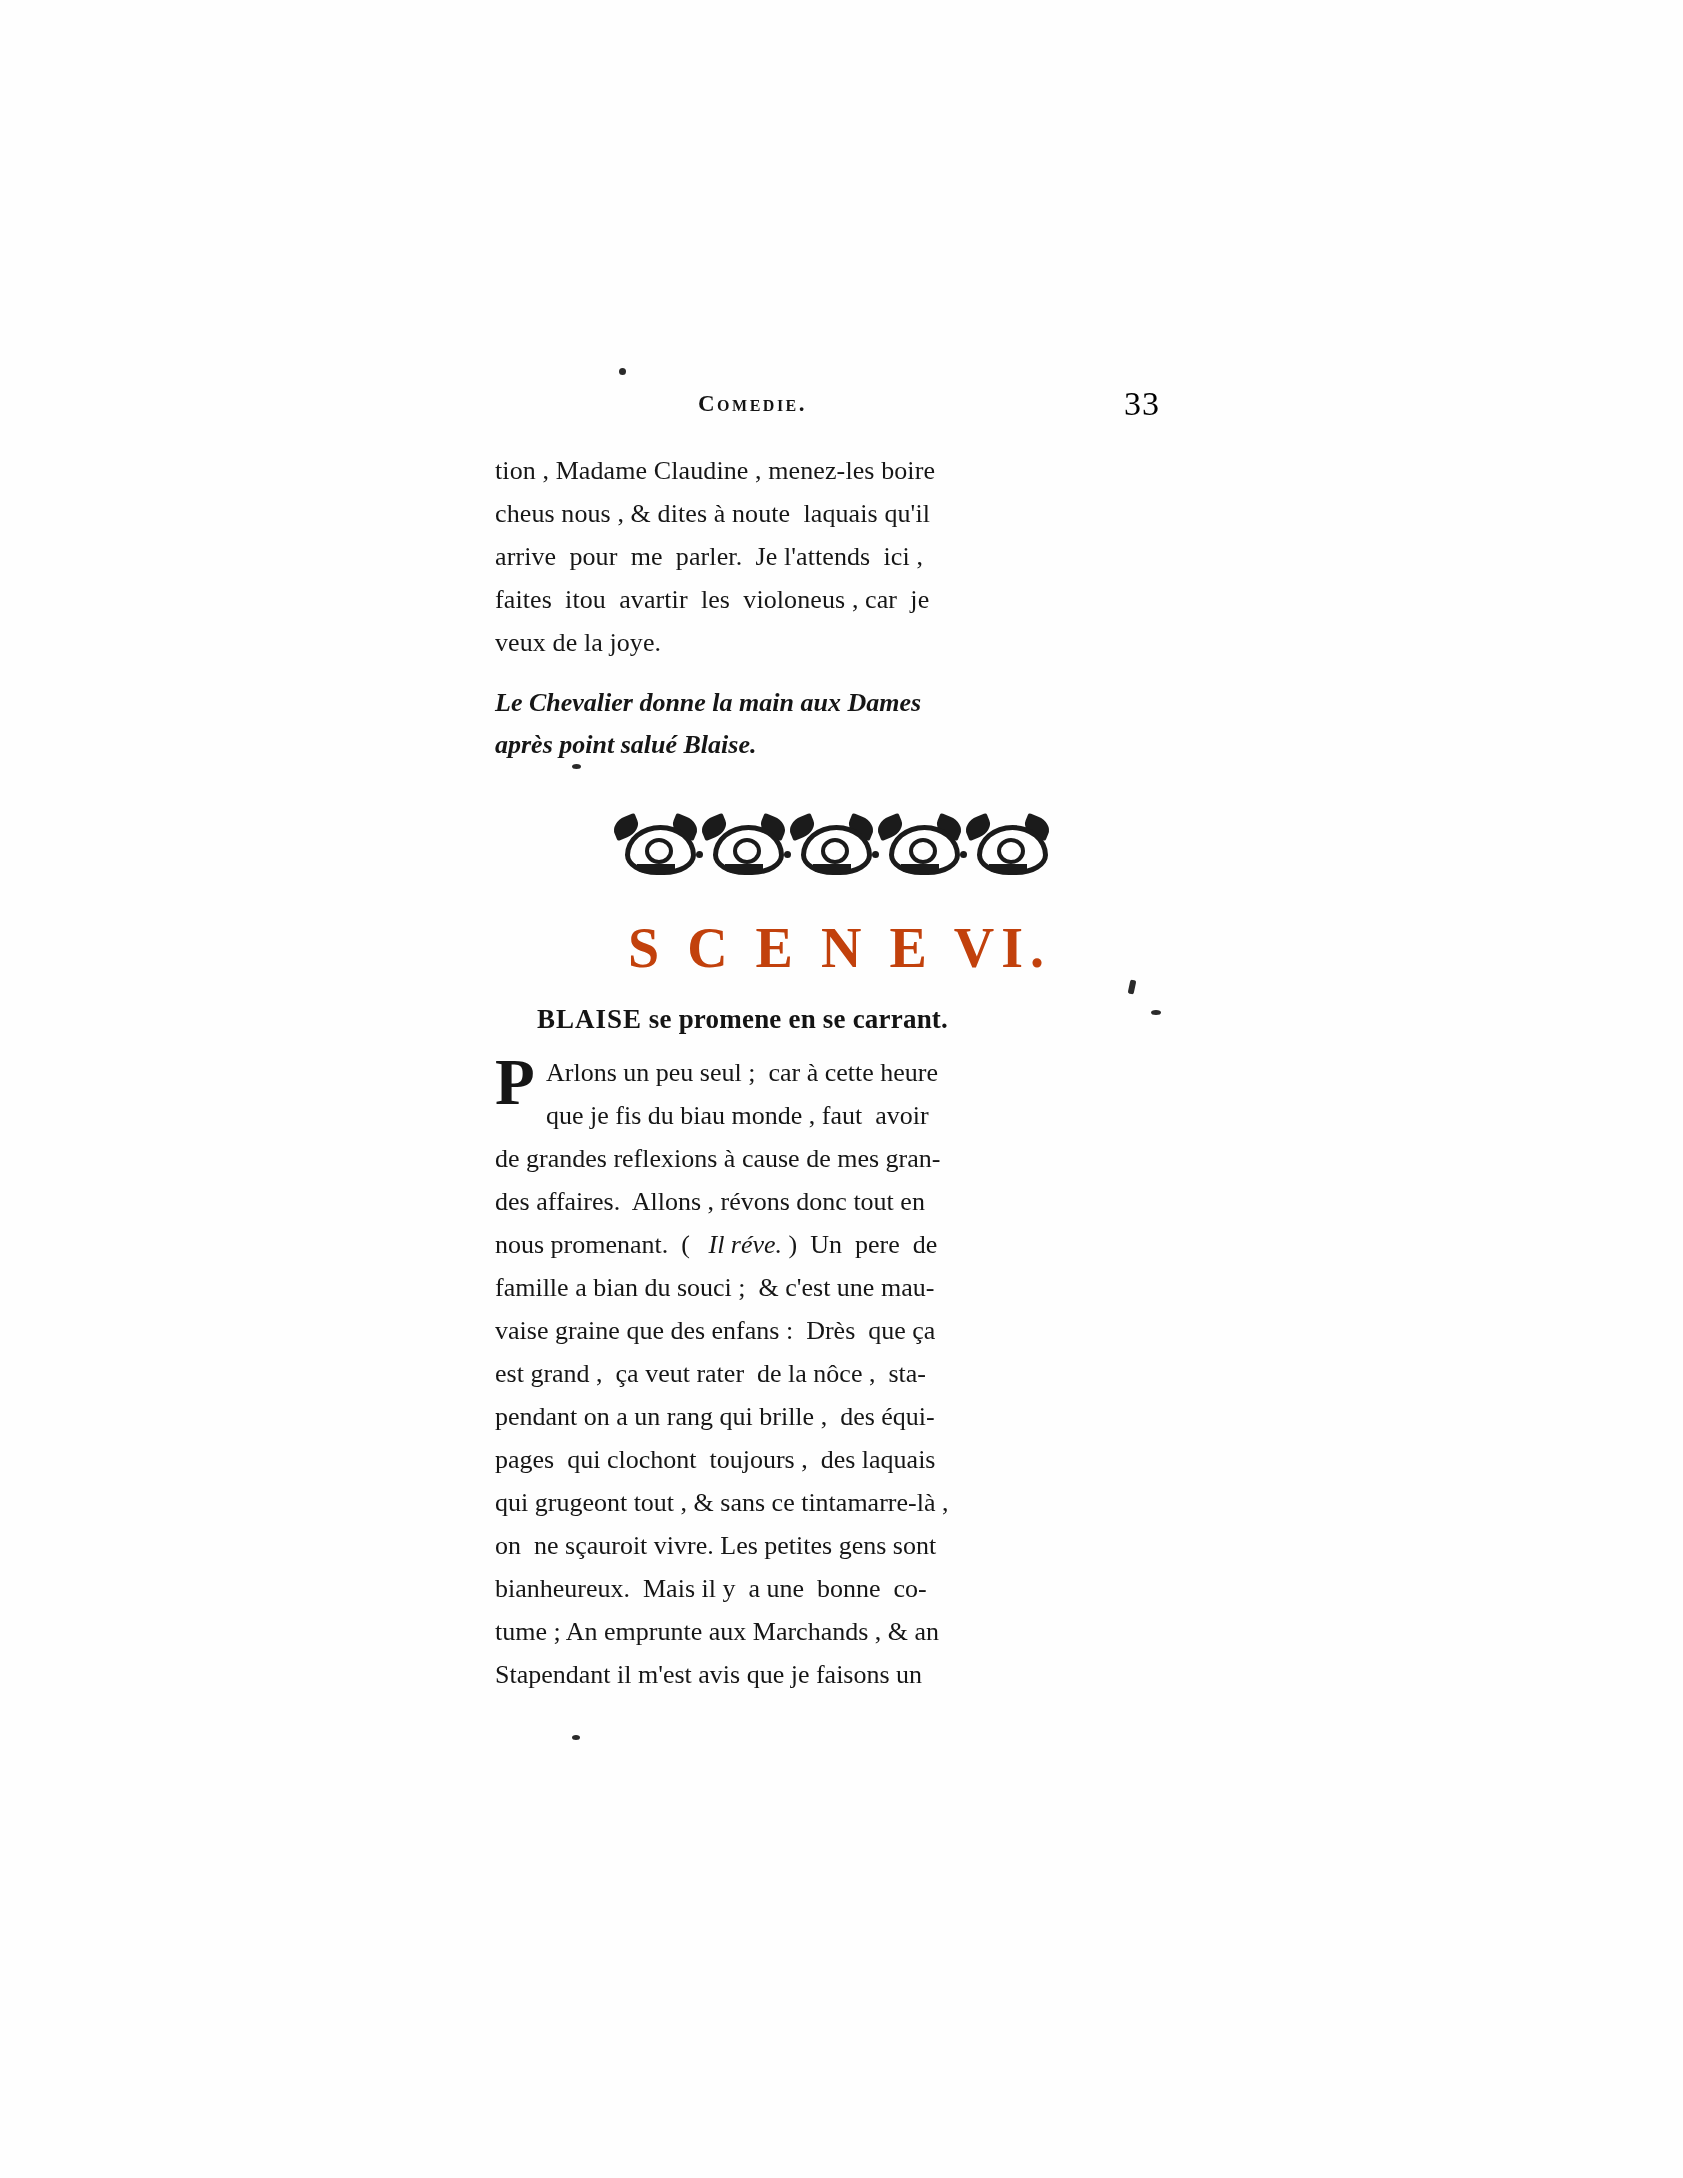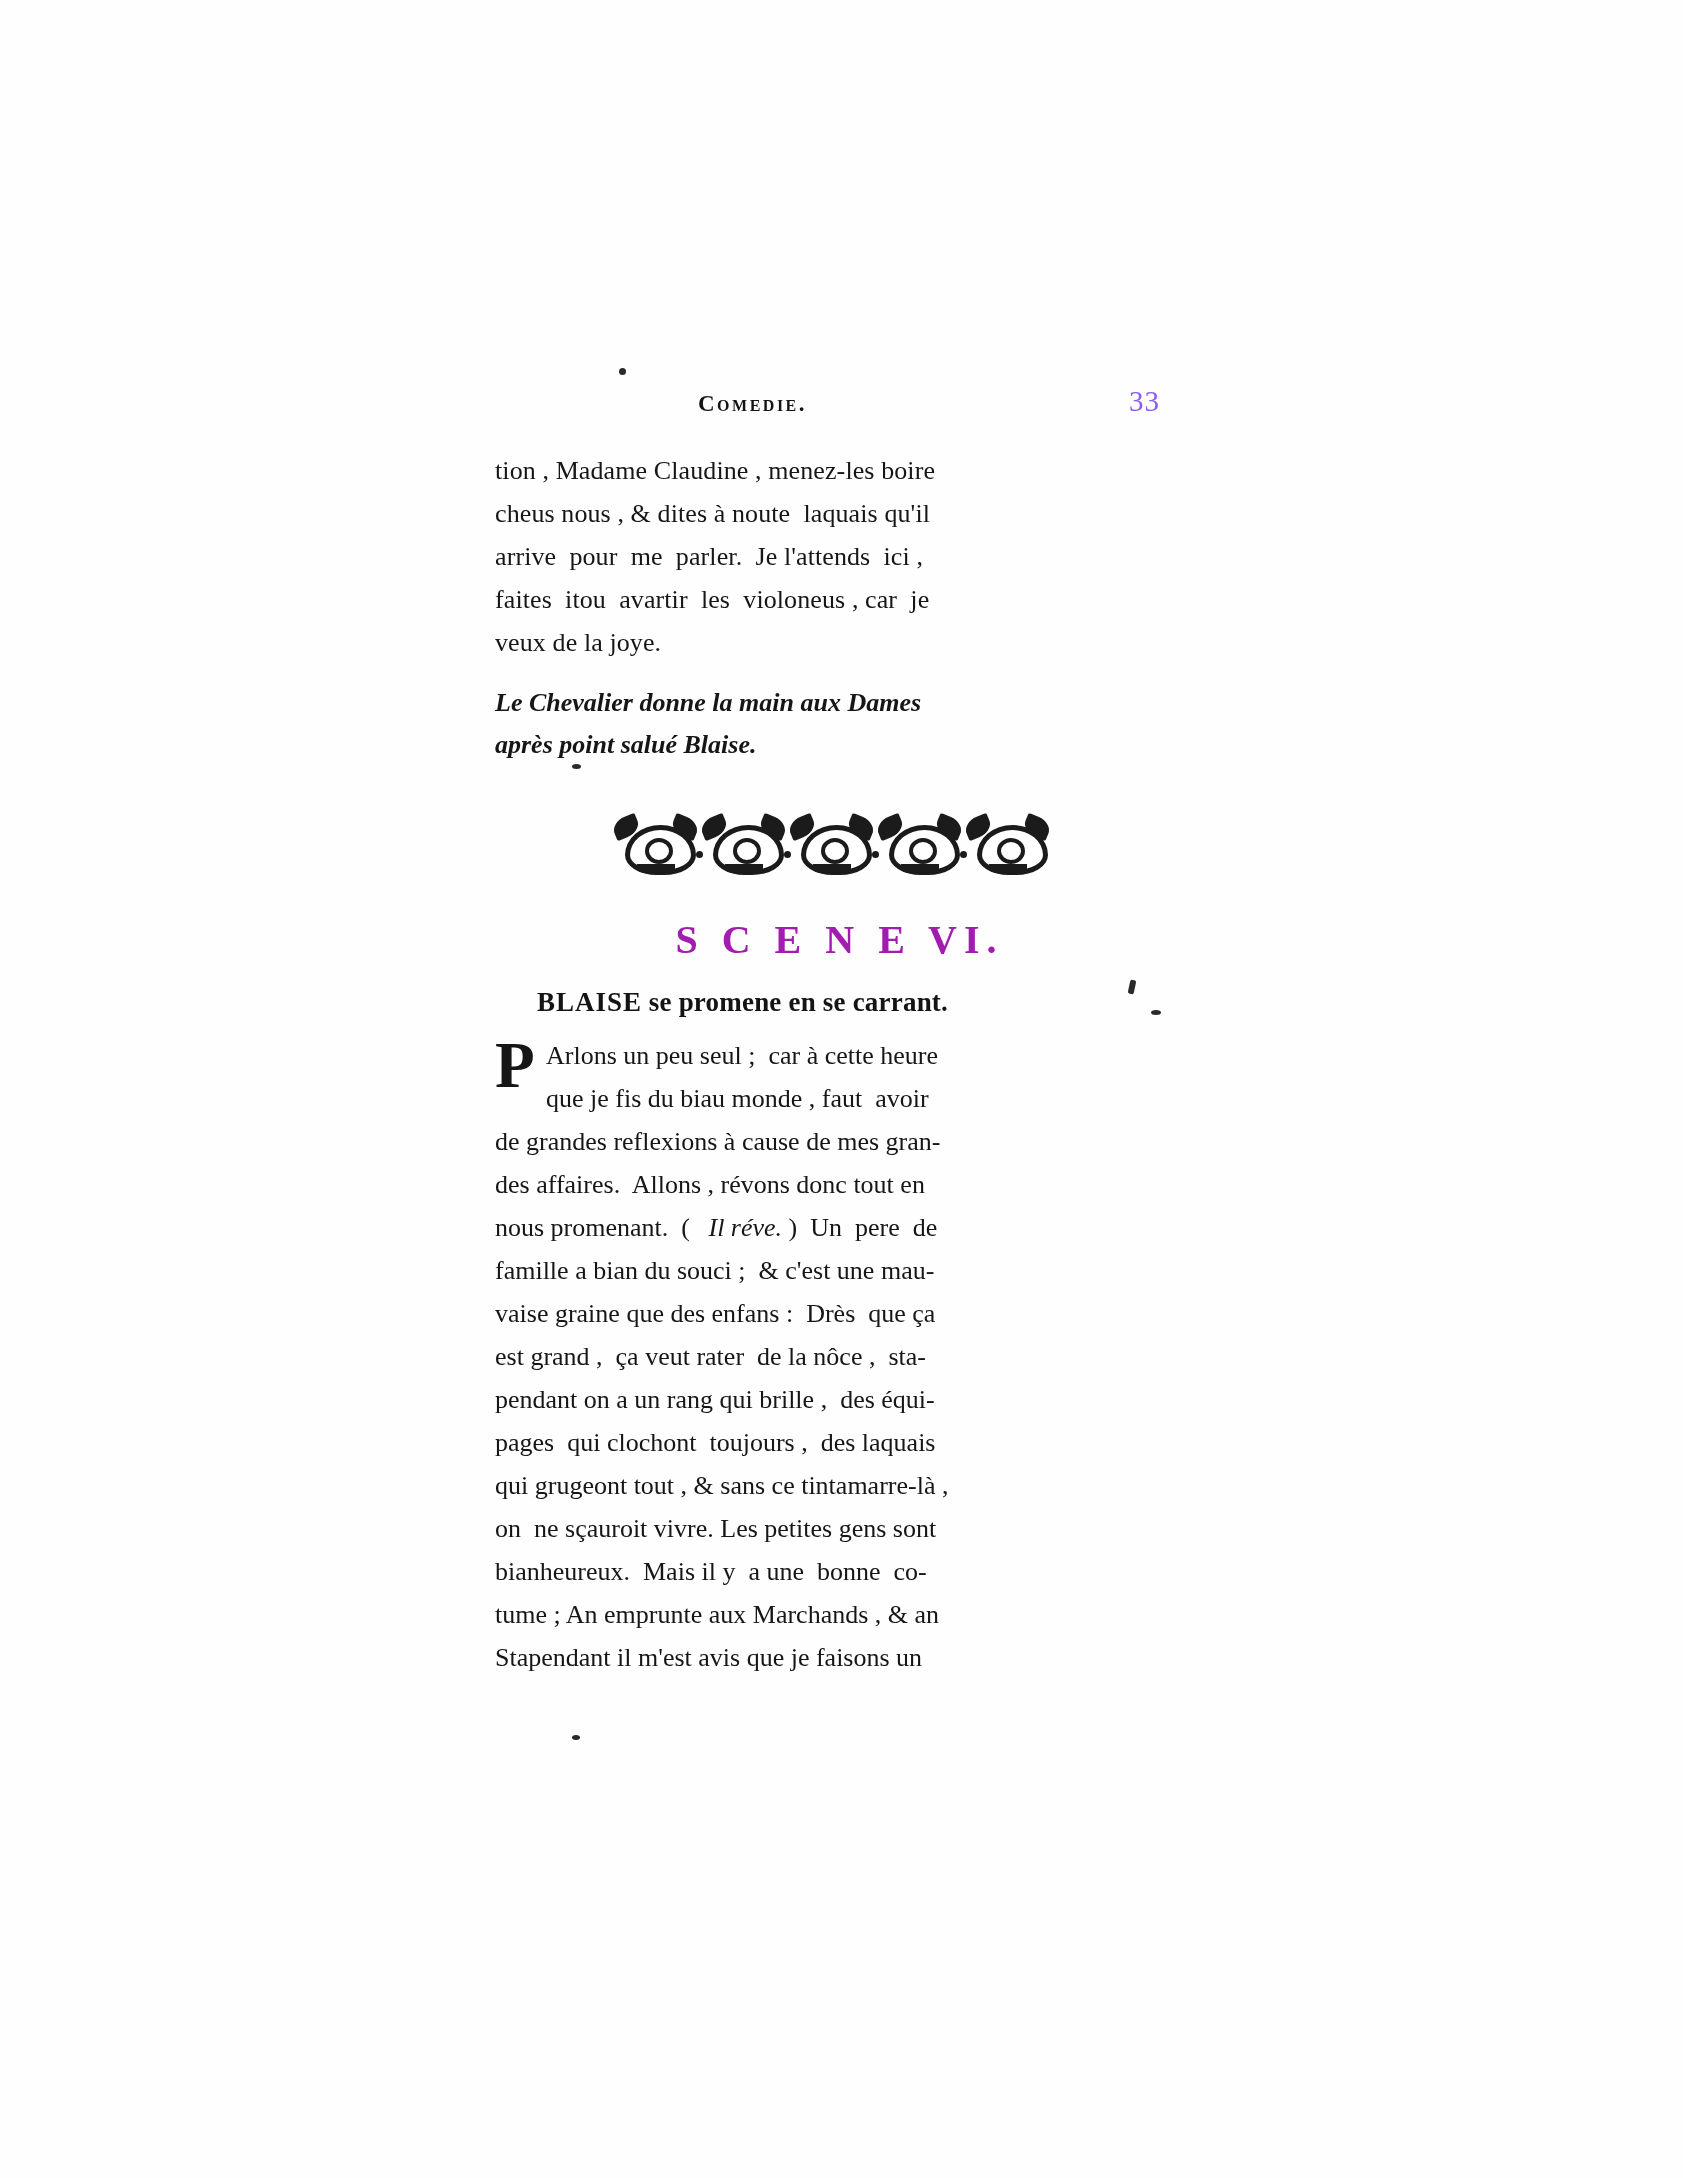--- a/index.html
+++ b/index.html
@@ -43,23 +43,23 @@
     font-variant: small-caps;
     font-weight: bold;
     letter-spacing: 2.5px;
     font-size: 23px;
     color: #141414;
   }
   .runhead .folio {
     position: absolute;
     right: 8px;
     top: -6px;
-    font-size: 29px;
+    font-size: 34px;
     letter-spacing: 1px;
-    color: #8b5cf6;
+    color: #000000;
   }
 
   
   .lines {
     font-size: 26px;
     line-height: 43px;
     color: #161616;
     letter-spacing: 0.1px;
     margin-top: 12px;
   }
@@ -133,25 +133,25 @@
     width: 7px; height: 7px;
     background: #1b1b1b;
     border-radius: 50%;
     align-self: flex-end;
     margin-bottom: 14px;
   }
 
   
   .scene-head {
     text-align: center;
-    font-size: 40px;
+    font-size: 56px;
     letter-spacing: 7px;
     font-weight: bold;
     margin: 6px 0 24px 0;
-    color: #a21caf;
+    color: #c2410c;
     padding-left: 16px;
   }
   .scene-sub {
     font-size: 27px;
     margin: 0 0 16px 0;
     padding-left: 42px;
     color: #141414;
   }
   .scene-sub .who {
     font-variant: small-caps;

